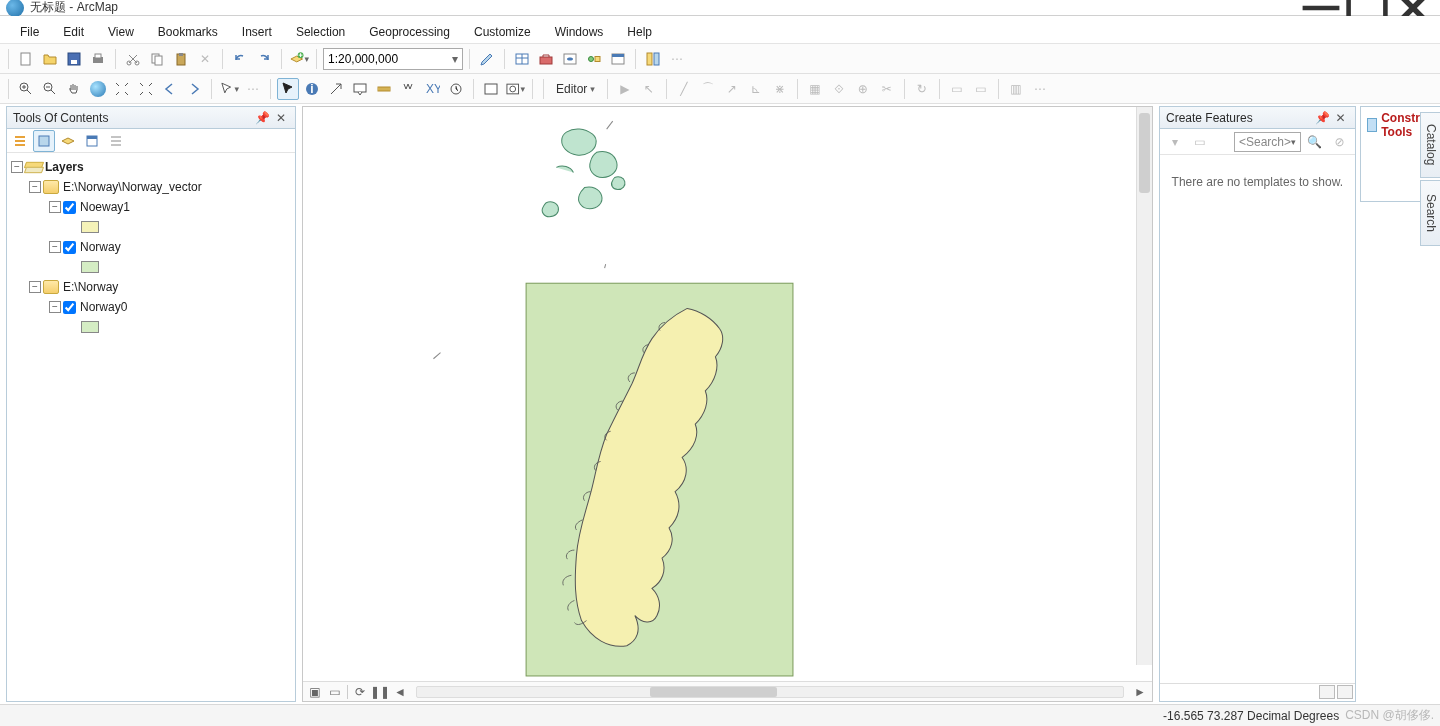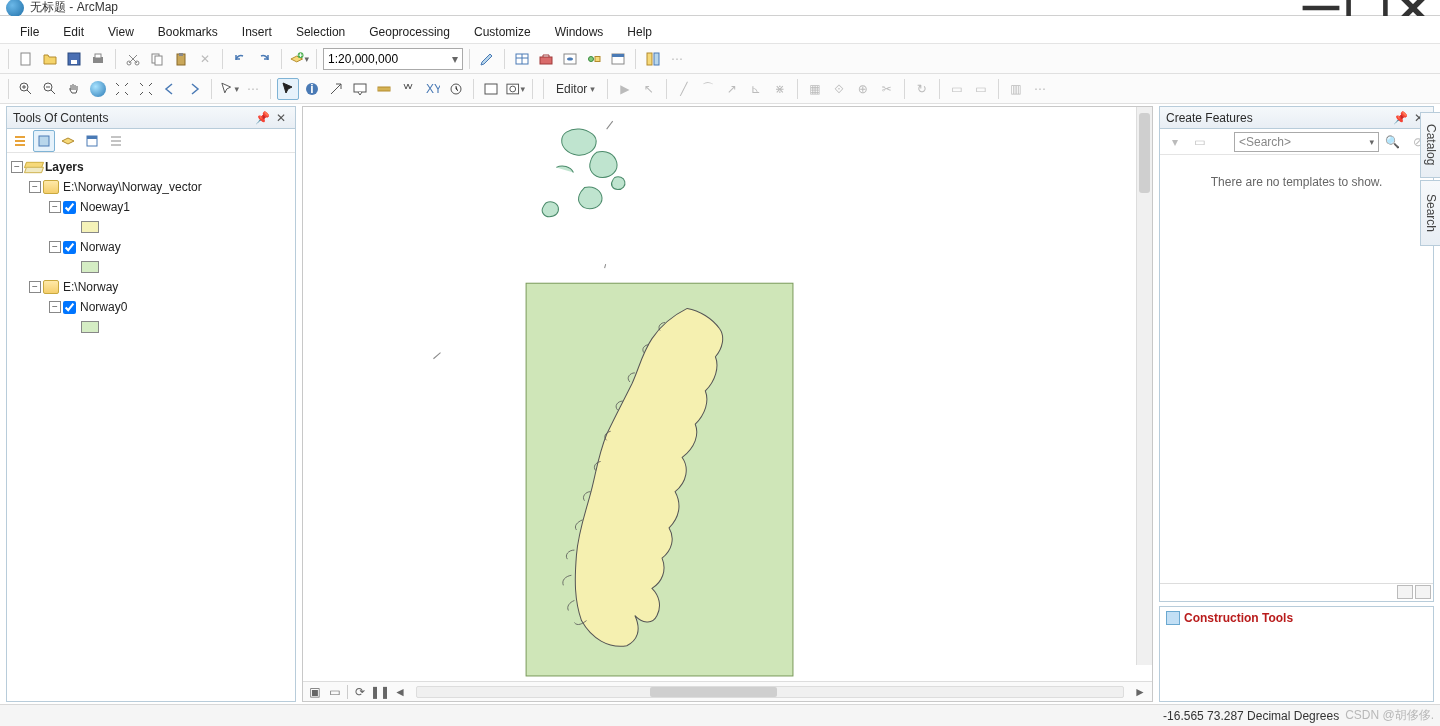--- a/index.html
+++ b/index.html
@@ -58,21 +58,21 @@
 .map-canvas { flex: 1; overflow:hidden; position:relative; background:#fff;}
 #map-svg{width:100%;height:100%;}
 .map-vscroll{position:absolute;right:0;top:0;bottom:16px;width:16px;background:#f0f0f0;border-left:1px solid #ddd;}
 .map-vscroll .thumb{position:absolute;left:2px;right:2px;top:6px;height:80px;background:#cfcfcf;border-radius:3px;}
 .map-footer{height:20px;border-top:1px solid #ddd;display:flex;align-items:center;padding:0 4px;gap:4px;background:#fafafa;}
 .map-footer .mfbtn{width:16px;height:16px;display:flex;align-items:center;justify-content:center;color:#666;border:1px solid transparent;}
 .map-footer .hscroll{flex:1;height:12px;background:#f0f0f0;border:1px solid #ddd;position:relative;border-radius:2px;margin:0 4px;}
 .map-footer .hscroll .hthumb{position:absolute;top:0;bottom:0;left:33%;width:18%;background:#cfcfcf;border-radius:2px;}
 
 
-.right-col { width: 275px; display:flex; flex-direction:column; margin:2px 6px 2px 3px; gap:4px;}
+.right-col { width: 275px; display:flex; flex-direction:row; margin:2px 6px 2px 3px; gap:4px;}
 .cf-tools{height:26px;display:flex;align-items:center;gap:3px;padding:2px 4px;border-bottom:1px solid #e4e4e4;}
 .cf-search{flex:1;height:20px;border:1px solid #aaa;background:#fff;display:flex;align-items:center;padding:0 4px;color:#888;margin-left:20px;}
 .cf-empty{flex:1;display:flex;align-items:flex-start;justify-content:center;padding-top:20px;color:#666;}
 .cf-bottom{height:18px;border-top:1px solid #ddd;display:flex;justify-content:flex-end;gap:2px;padding:1px 2px;}
 .cf-bottom .b{width:16px;height:14px;border:1px solid #bbb;background:#f4f4f4;}
 .constr{height:96px;}
 .constr-body{flex:1;display:flex;align-items:center;justify-content:center;color:#555;}
 .constr-title{display:flex;align-items:center;gap:4px;padding:4px 6px;font-weight:bold;color:#b91c1c;}
 .constr-title .ci{width:14px;height:14px;background:#c2dff5;border:1px solid #6aa8d0;}
 

